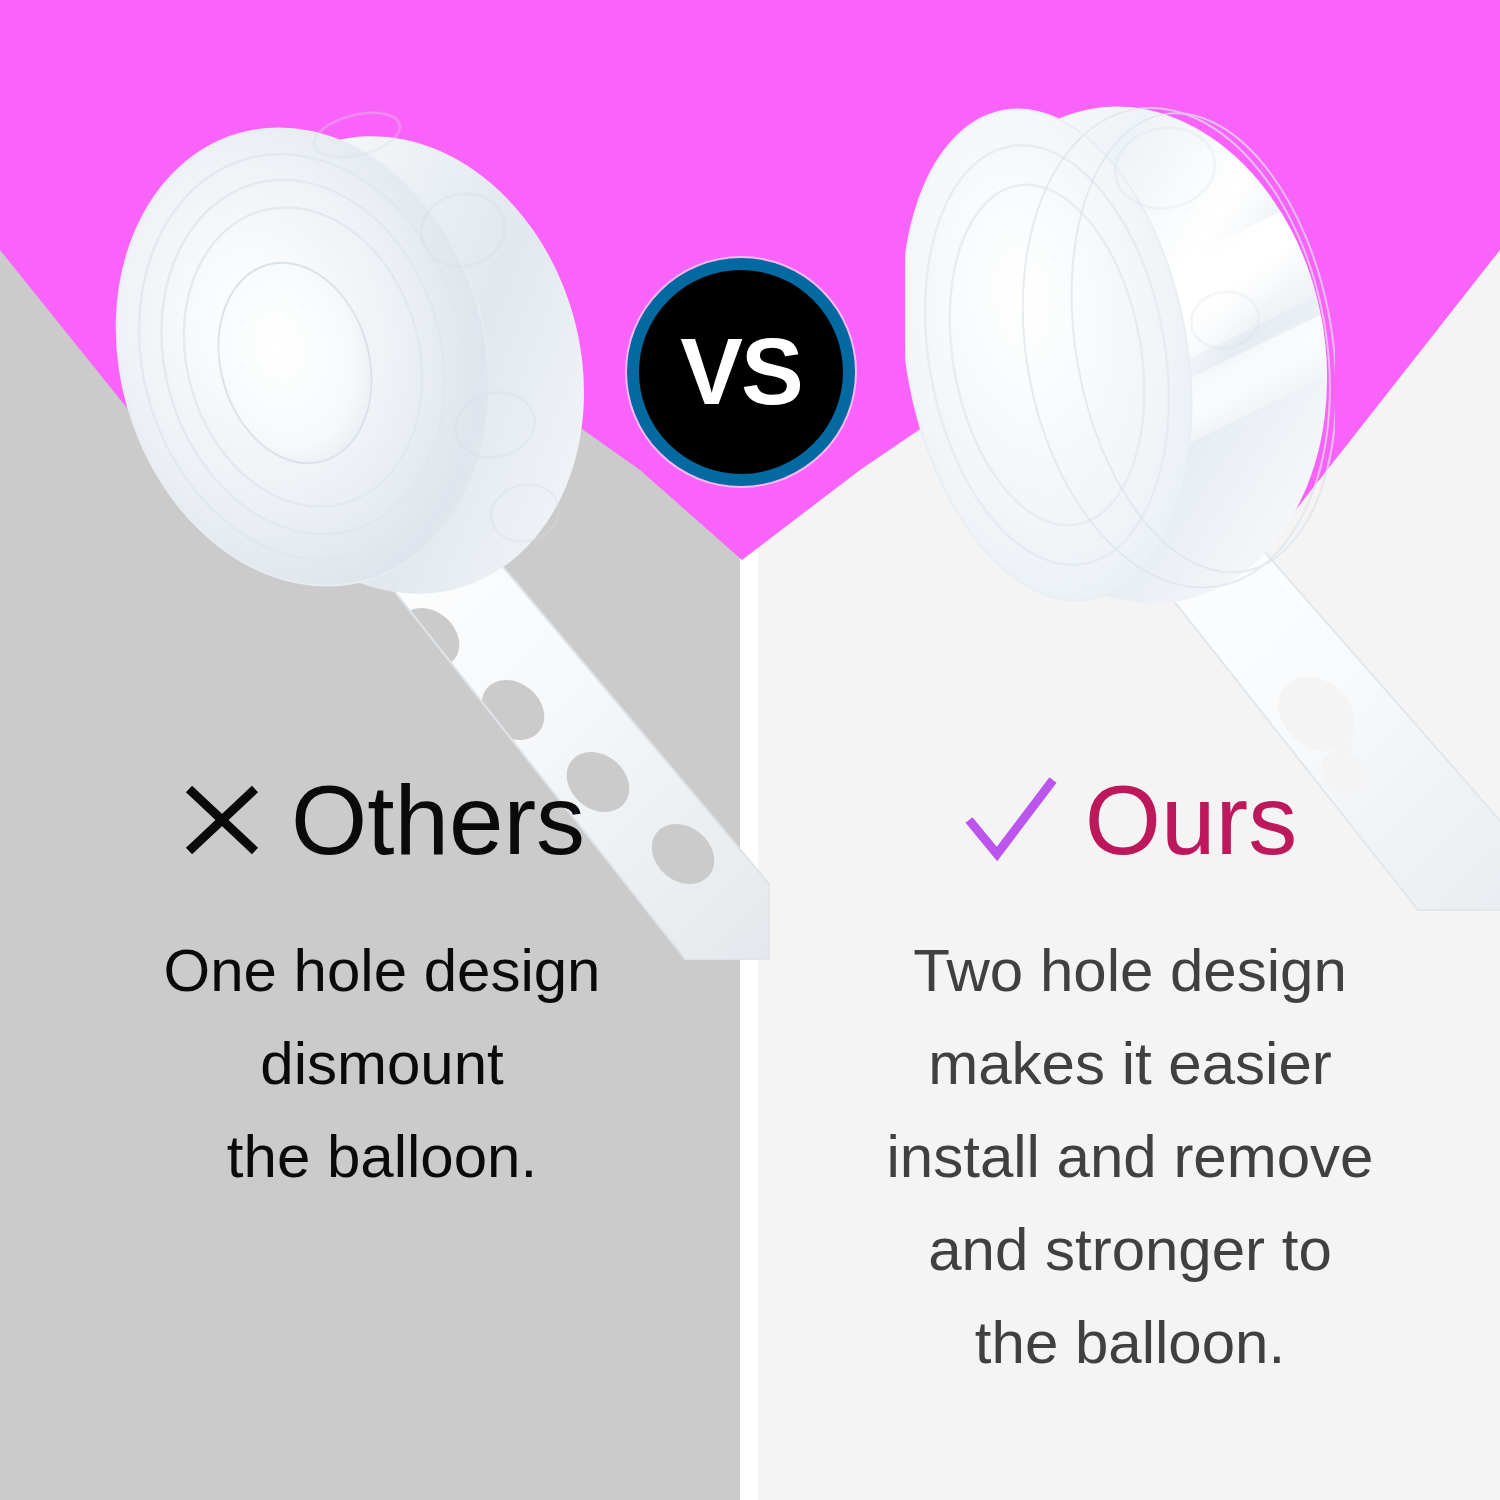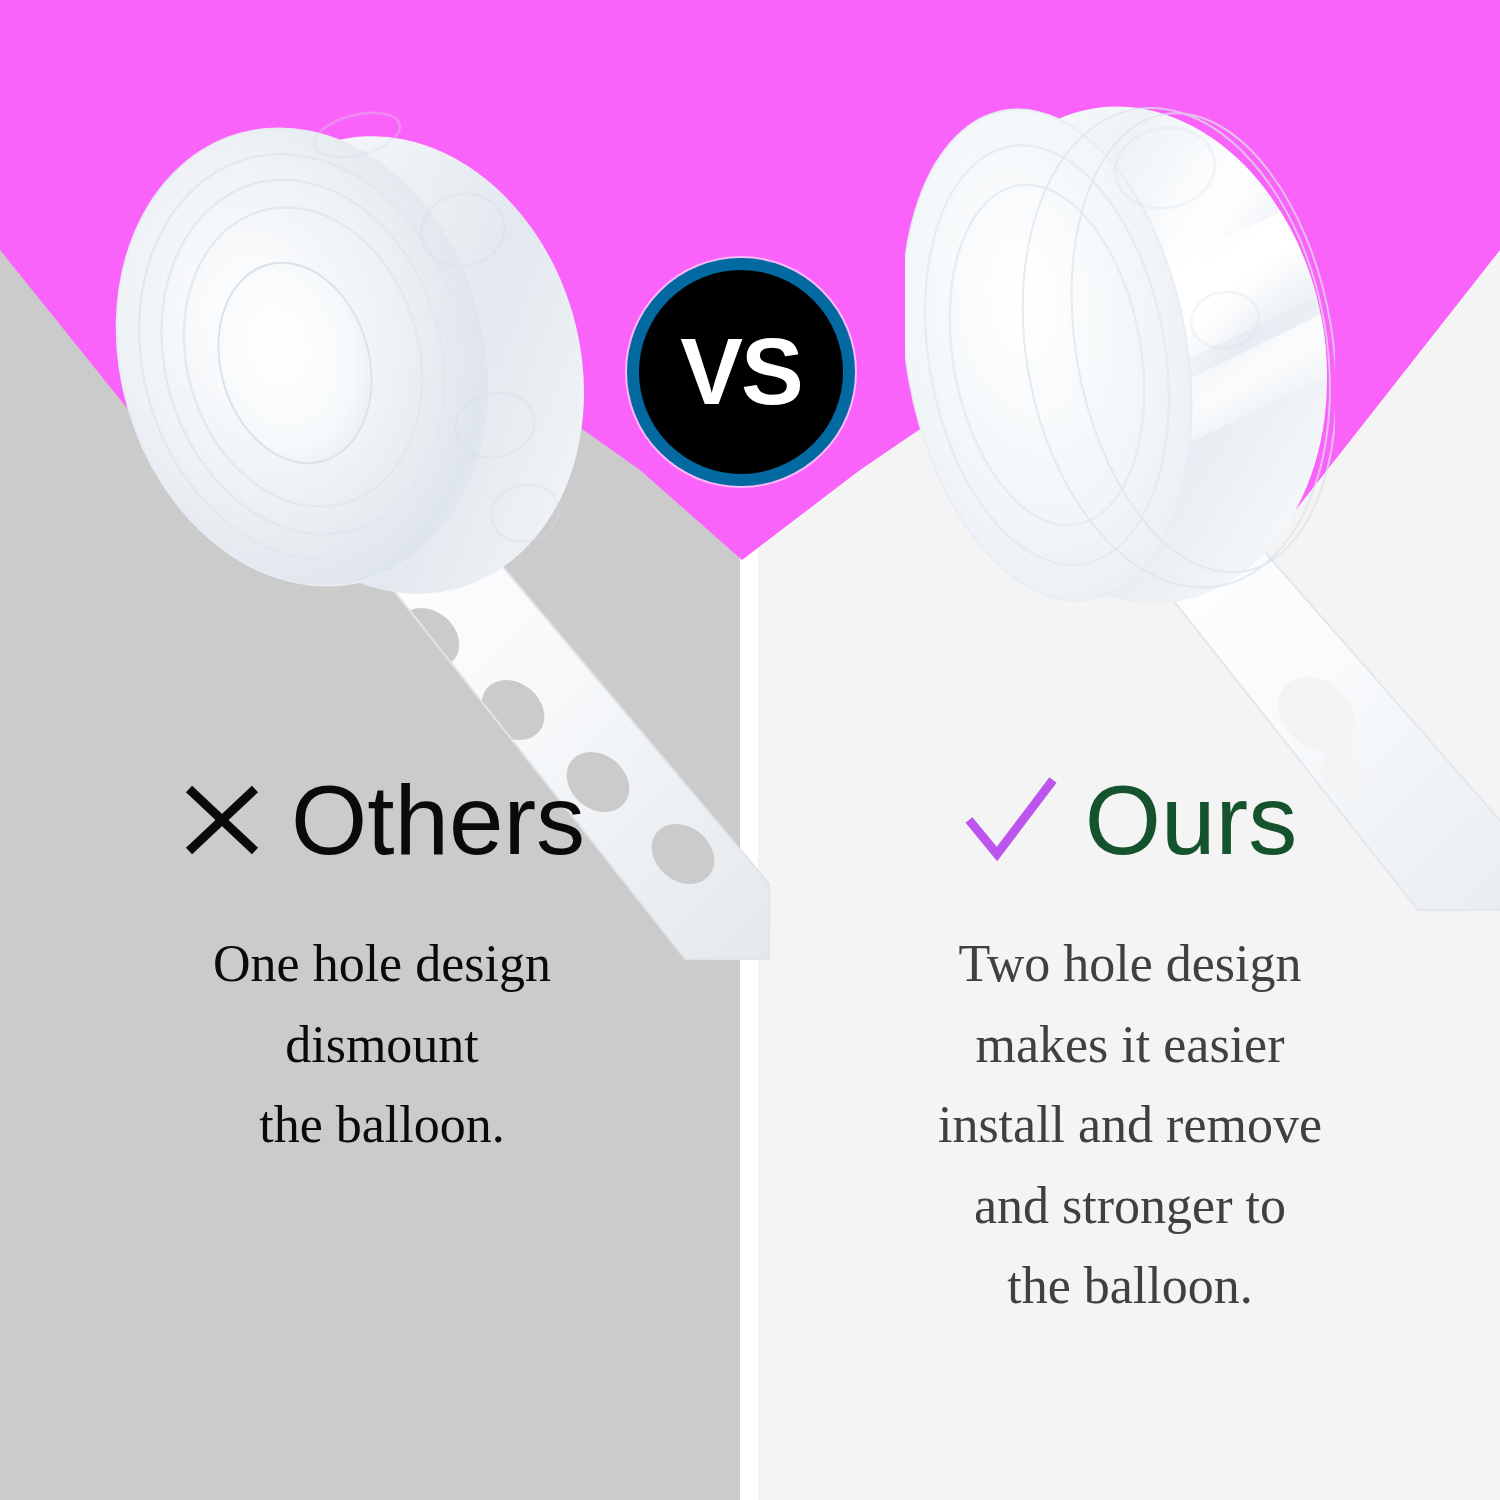--- a/index.html
+++ b/index.html
@@ -89,28 +89,28 @@
   .mark { line-height:1; display:block; }
   .mark svg { display:block; }
 
   .headline-text {
     font-size:98px;
     font-weight:400;
     line-height:1;
     font-family:"Liberation Sans", sans-serif;
   }
   #col-left  .headline-text { color:#0a0a0a; }
-  #col-right .headline-text { color:#14532d; }
+  #col-right .headline-text { color:#be185d; }
 
   .body-text {
     margin-top:44px;
-    font-size:52px;
+    font-size:60px;
     line-height:1.55;
     font-weight:400;
-    font-family:Liberation Serif, serif;
+    font-family:Liberation Sans, sans-serif;
   }
   #col-left  .body-text { color:#0a0a0a; }
   #col-right .body-text { color:#404040; }
   .body-text .ln { display:block; }
 </style>
 </head>
 <body>
 
 <div id="stage">
 

